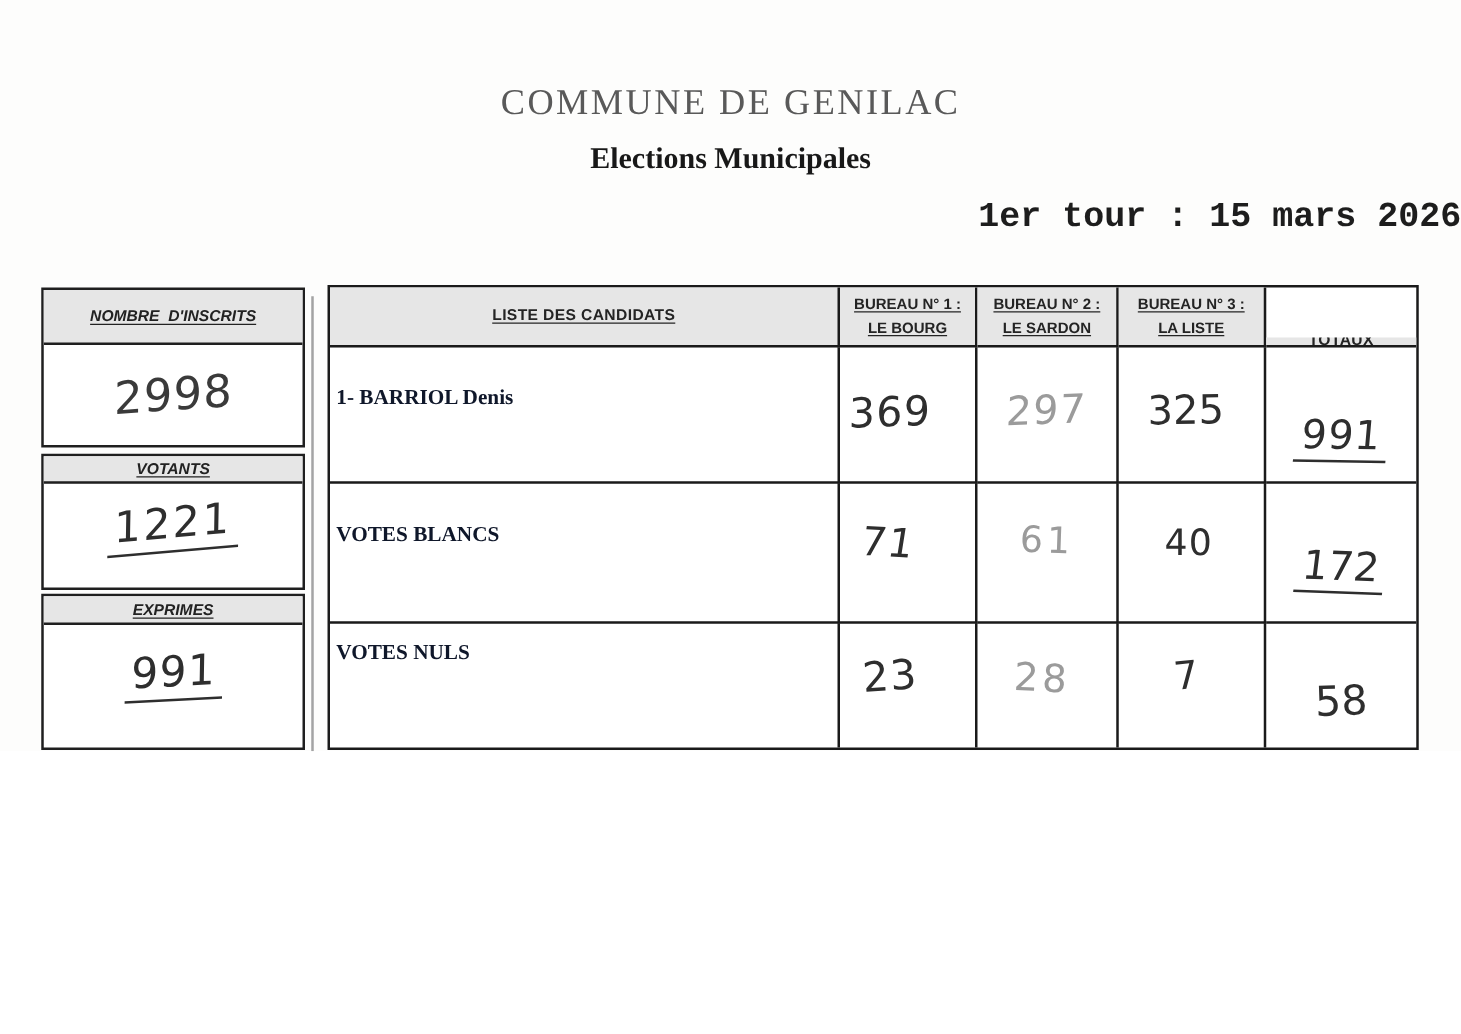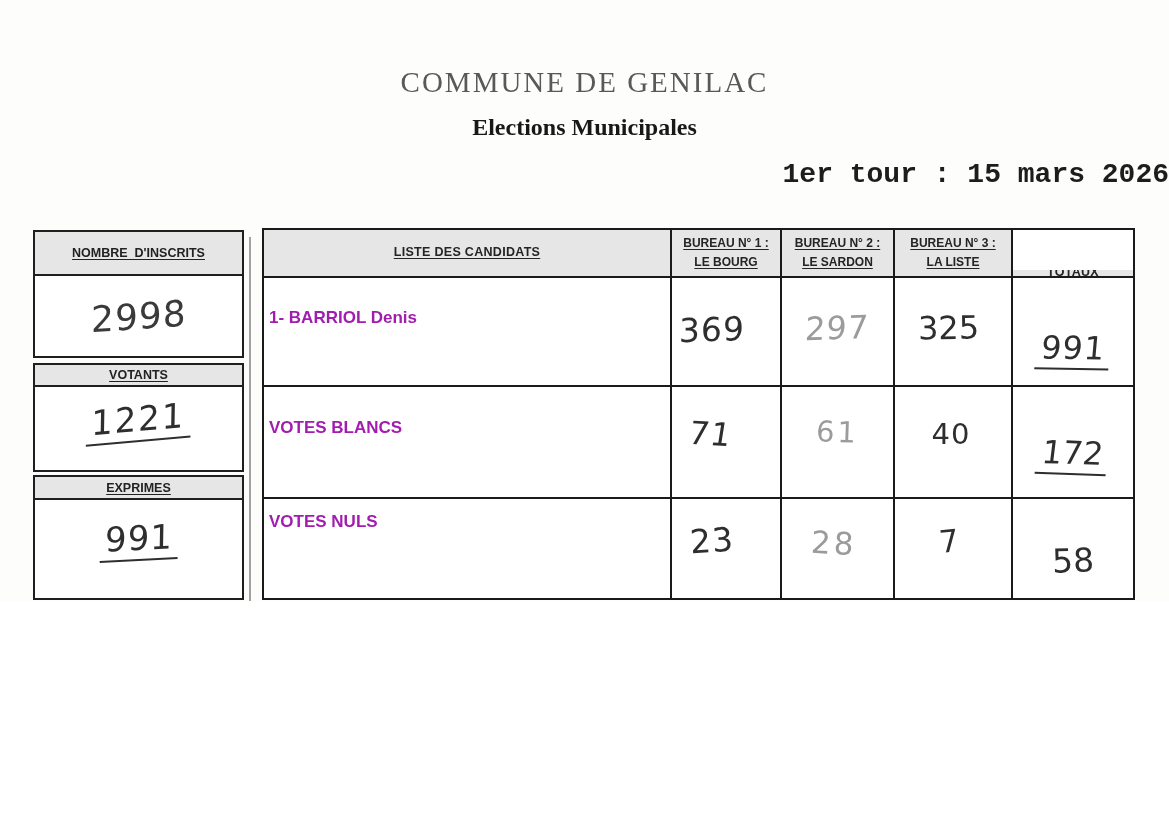--- a/index.html
+++ b/index.html
@@ -32,20 +32,21 @@
   .sum-box{
     position:absolute;left:33px;width:211px;
     border:2px solid #1f1f1f;background:#ffffff;
     box-sizing:border-box;
   }
   .sum-box .band{
     background:#e6e6e6;border-bottom:2px solid #1f1f1f;
     display:flex;align-items:center;justify-content:center;
     font-weight:bold;font-size:12.5px;color:#222;
     white-space:pre;
+    font-style:italic;
   }
   .sum-box .band span{text-decoration:underline;text-underline-offset:2px;white-space:pre;}
   .sum-box .val-area{
     display:flex;align-items:center;justify-content:center;
   }
   .box-inscrits{top:230px;height:128px;}
   .box-inscrits .band{height:42px;}
   .box-inscrits .val-area{height:80px;}
   .box-votants{top:363px;height:109px;}
   .box-votants .band{height:20px;}
@@ -80,22 +81,23 @@
   .hcell{
     background:#e6e6e6;
     flex-direction:column;
     font-weight:bold;font-size:12px;color:#242424;
     line-height:1.55;text-align:center;
   }
   .hcell span{text-decoration:underline;text-underline-offset:2px;white-space:pre;}
   .hcell .h-single{font-size:12.5px;letter-spacing:.3px;}
   .name-cell{
     justify-content:flex-start;align-items:flex-start;
-    font-weight:bold;font-size:17px;color:#a21caf;
+    font-weight:bold;font-size:17px;color:#0f172a;
     padding:0 0 0 5px;
+    font-family:Liberation Serif, serif;
   }
   .name-cell.r1{padding-top:30px;}
   .name-cell.r2{padding-top:31px;}
   .name-cell.r3{padding-top:13px;}
 
   
   .hw{
     font-family:"DejaVu Sans",sans-serif;
     font-weight:normal;
     color:#2e2e2e;

